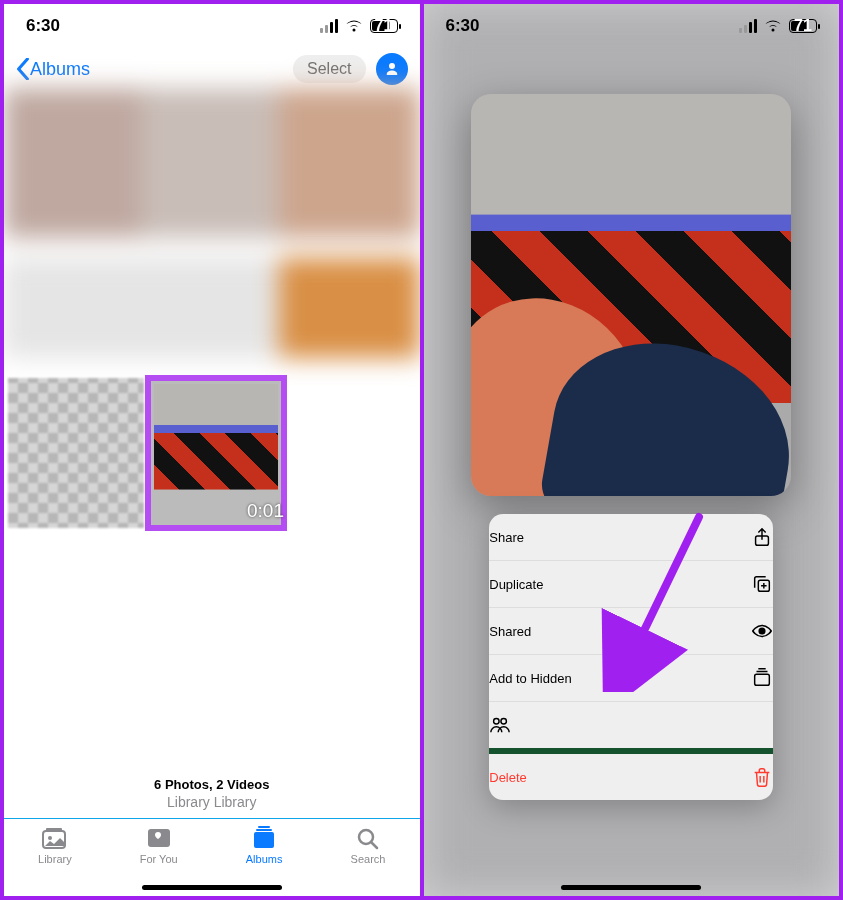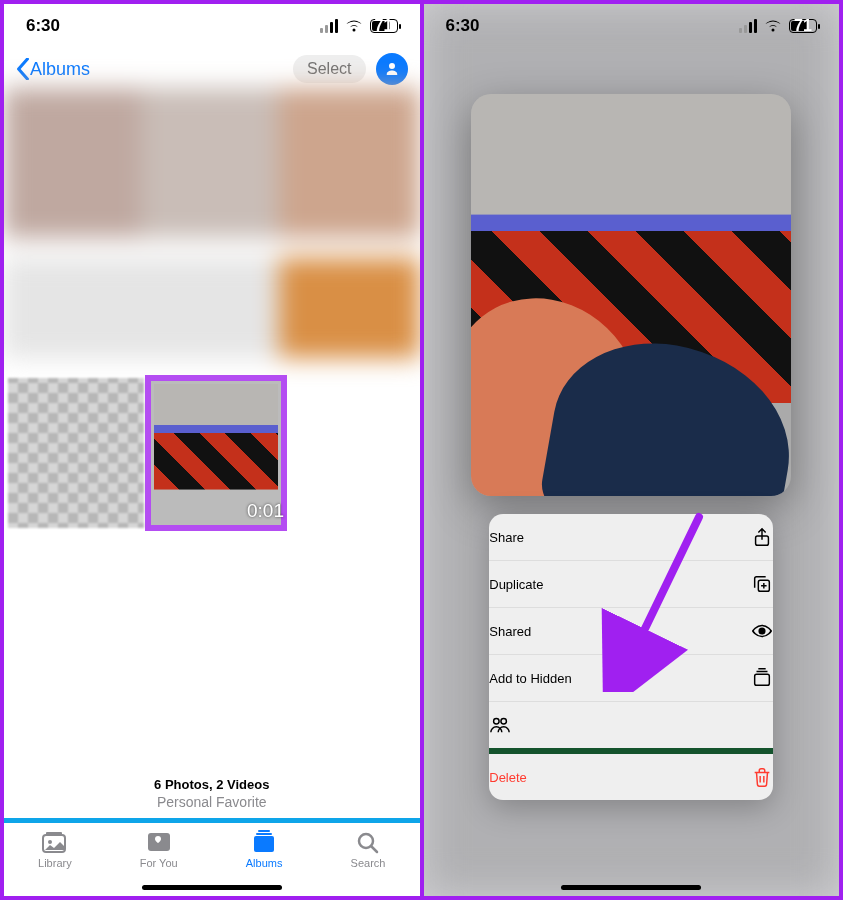--- a/index.html
+++ b/index.html
@@ -43,21 +43,21 @@
   .thumb.hl .vidprev { position:absolute; inset:6px; background:
     linear-gradient(#b8b6b3,#b8b6b3) 0 0/100% 30% no-repeat,
     linear-gradient(#5a5fcf,#5a5fcf) 0 30%/100% 8% no-repeat,
     repeating-linear-gradient(45deg,#c4301b 0 18px,#111 18px 36px) 0 38%/100% 62% no-repeat; }
   .thumb .dur { position:absolute; right:0; bottom:6px; color:#fff; font-size:19px; font-weight:500; text-shadow:0 0 3px rgba(0,0,0,.7); }
 
   .summary { text-align:center; margin-top:auto; padding-bottom:8px; }
   .summary .s1 { font-size:13px; font-weight:600; }
   .summary .s2 { font-size:14px; color:#8a8a8e; margin-top:2px; }
 
-  .tabbar { height:78px; border-top:5px solid #0ea5e9; display:flex; justify-content:space-around; padding-top:6px; }
+  .tabbar { height:78px; border-top:1px solid #0ea5e9; display:flex; justify-content:space-around; padding-top:6px; }
   .tab { display:flex; flex-direction:column; align-items:center; gap:2px; font-size:11px; color:#8a8a8e; cursor:pointer; }
   .tab.active { color:#0a7aff; }
   .tab svg { width:30px; height:26px; }
   .homebar { position:absolute; bottom:6px; left:50%; transform:translateX(-50%); width:140px; height:5px; background:#000; border-radius:3px; }
 
   
   .dim { position:absolute; inset:0; background:#cfcfd2; }
   .dim-blur { position:absolute; inset:0; filter:blur(20px) brightness(.85);
     background:linear-gradient(#cfcfd2,#cfcfd2); }
   .rstatus { position:relative; z-index:5; }
@@ -126,21 +126,21 @@
     <div class="row2">
       <div class="thumb qr"></div>
       <div class="thumb hl">
         <div class="vidprev"></div>
         <span class="dur">0:01</span>
       </div>
     </div>
 
     <div class="summary">
       <div class="s1">6 Photos, 2 Videos</div>
-      <div class="s2">Personal Favorite</div>
+      <div class="s2">Library Library</div>
     </div>
 
     <div class="tabbar">
       <div class="tab">
         <svg viewBox="0 0 30 26">
             <rect x="3" y="6" width="22" height="17" rx="3" fill="none" stroke="#8a8a8e" stroke-width="2"></rect>
             <rect x="6" y="3" width="16" height="3" rx="1" fill="#8a8a8e"></rect>
             <circle cx="10" cy="13" r="2" fill="#8a8a8e"></circle>
             <path d="M5 21l5-5 4 3 6-6 4 4v4H5z" fill="#8a8a8e"></path>
           </svg>

